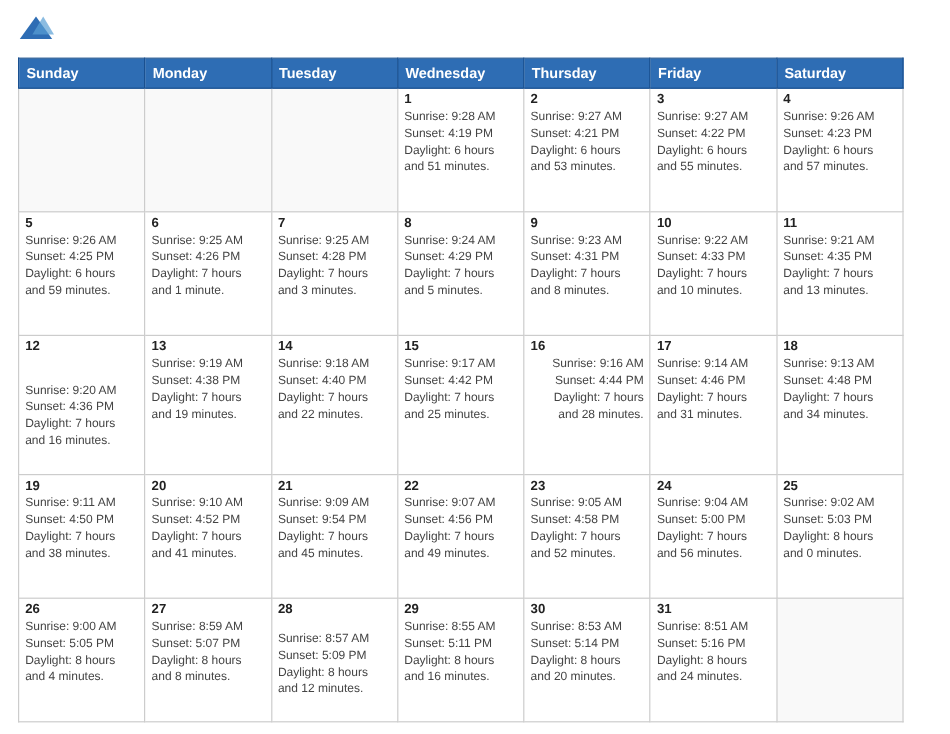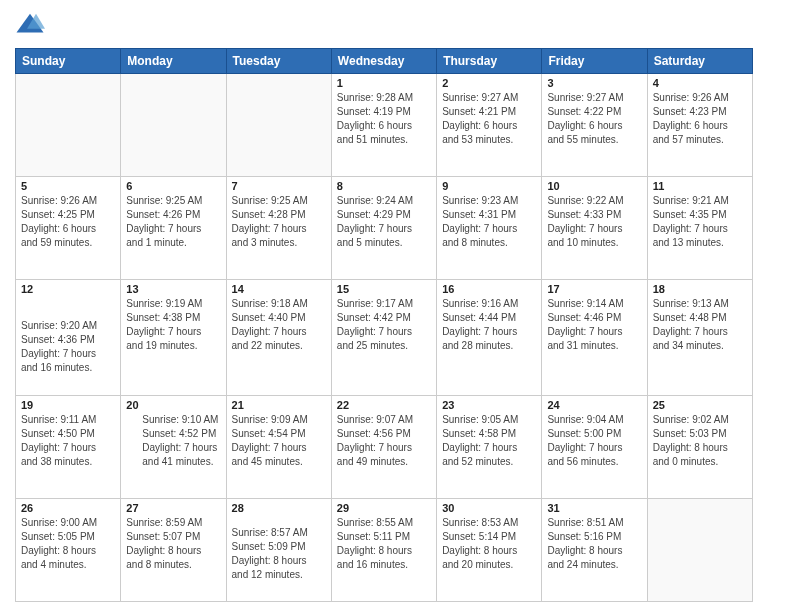--- a/index.html
+++ b/index.html
@@ -226,21 +226,21 @@
 Daylight: 7 hours and 22 minutes.</div>
           </td>
           <td>
             <div class="day-num">15</div>
             <div class="day-info" style="white-space: pre-line;">Sunrise: 9:17 AM
 Sunset: 4:42 PM
 Daylight: 7 hours and 25 minutes.</div>
           </td>
           <td>
             <div class="day-num">16</div>
-            <div class="day-info" style="white-space: pre-line;">Sunrise: 9:16 AM
+            <div class="day-info" style="white-space: pre-line; text-align: right;">Sunrise: 9:16 AM
 Sunset: 4:44 PM
 Daylight: 7 hours and 28 minutes.</div>
           </td>
           <td>
             <div class="day-num">17</div>
             <div class="day-info" style="white-space: pre-line;">Sunrise: 9:14 AM
 Sunset: 4:46 PM
 Daylight: 7 hours and 31 minutes.</div>
           </td>
           <td>
@@ -252,28 +252,28 @@
         </tr>
         <tr>
           <td>
             <div class="day-num">19</div>
             <div class="day-info" style="white-space: pre-line;">Sunrise: 9:11 AM
 Sunset: 4:50 PM
 Daylight: 7 hours and 38 minutes.</div>
           </td>
           <td>
             <div class="day-num">20</div>
-            <div class="day-info" style="white-space: pre-line; margin-left: 16px;">Sunrise: 9:10 AM
+            <div class="day-info" style="white-space: pre-line;">Sunrise: 9:10 AM
 Sunset: 4:52 PM
 Daylight: 7 hours and 41 minutes.</div>
           </td>
           <td>
             <div class="day-num">21</div>
             <div class="day-info" style="white-space: pre-line;">Sunrise: 9:09 AM
-Sunset: 4:54 PM
+Sunset: 9:54 PM
 Daylight: 7 hours and 45 minutes.</div>
           </td>
           <td>
             <div class="day-num">22</div>
             <div class="day-info" style="white-space: pre-line;">Sunrise: 9:07 AM
 Sunset: 4:56 PM
 Daylight: 7 hours and 49 minutes.</div>
           </td>
           <td>
             <div class="day-num">23</div>

